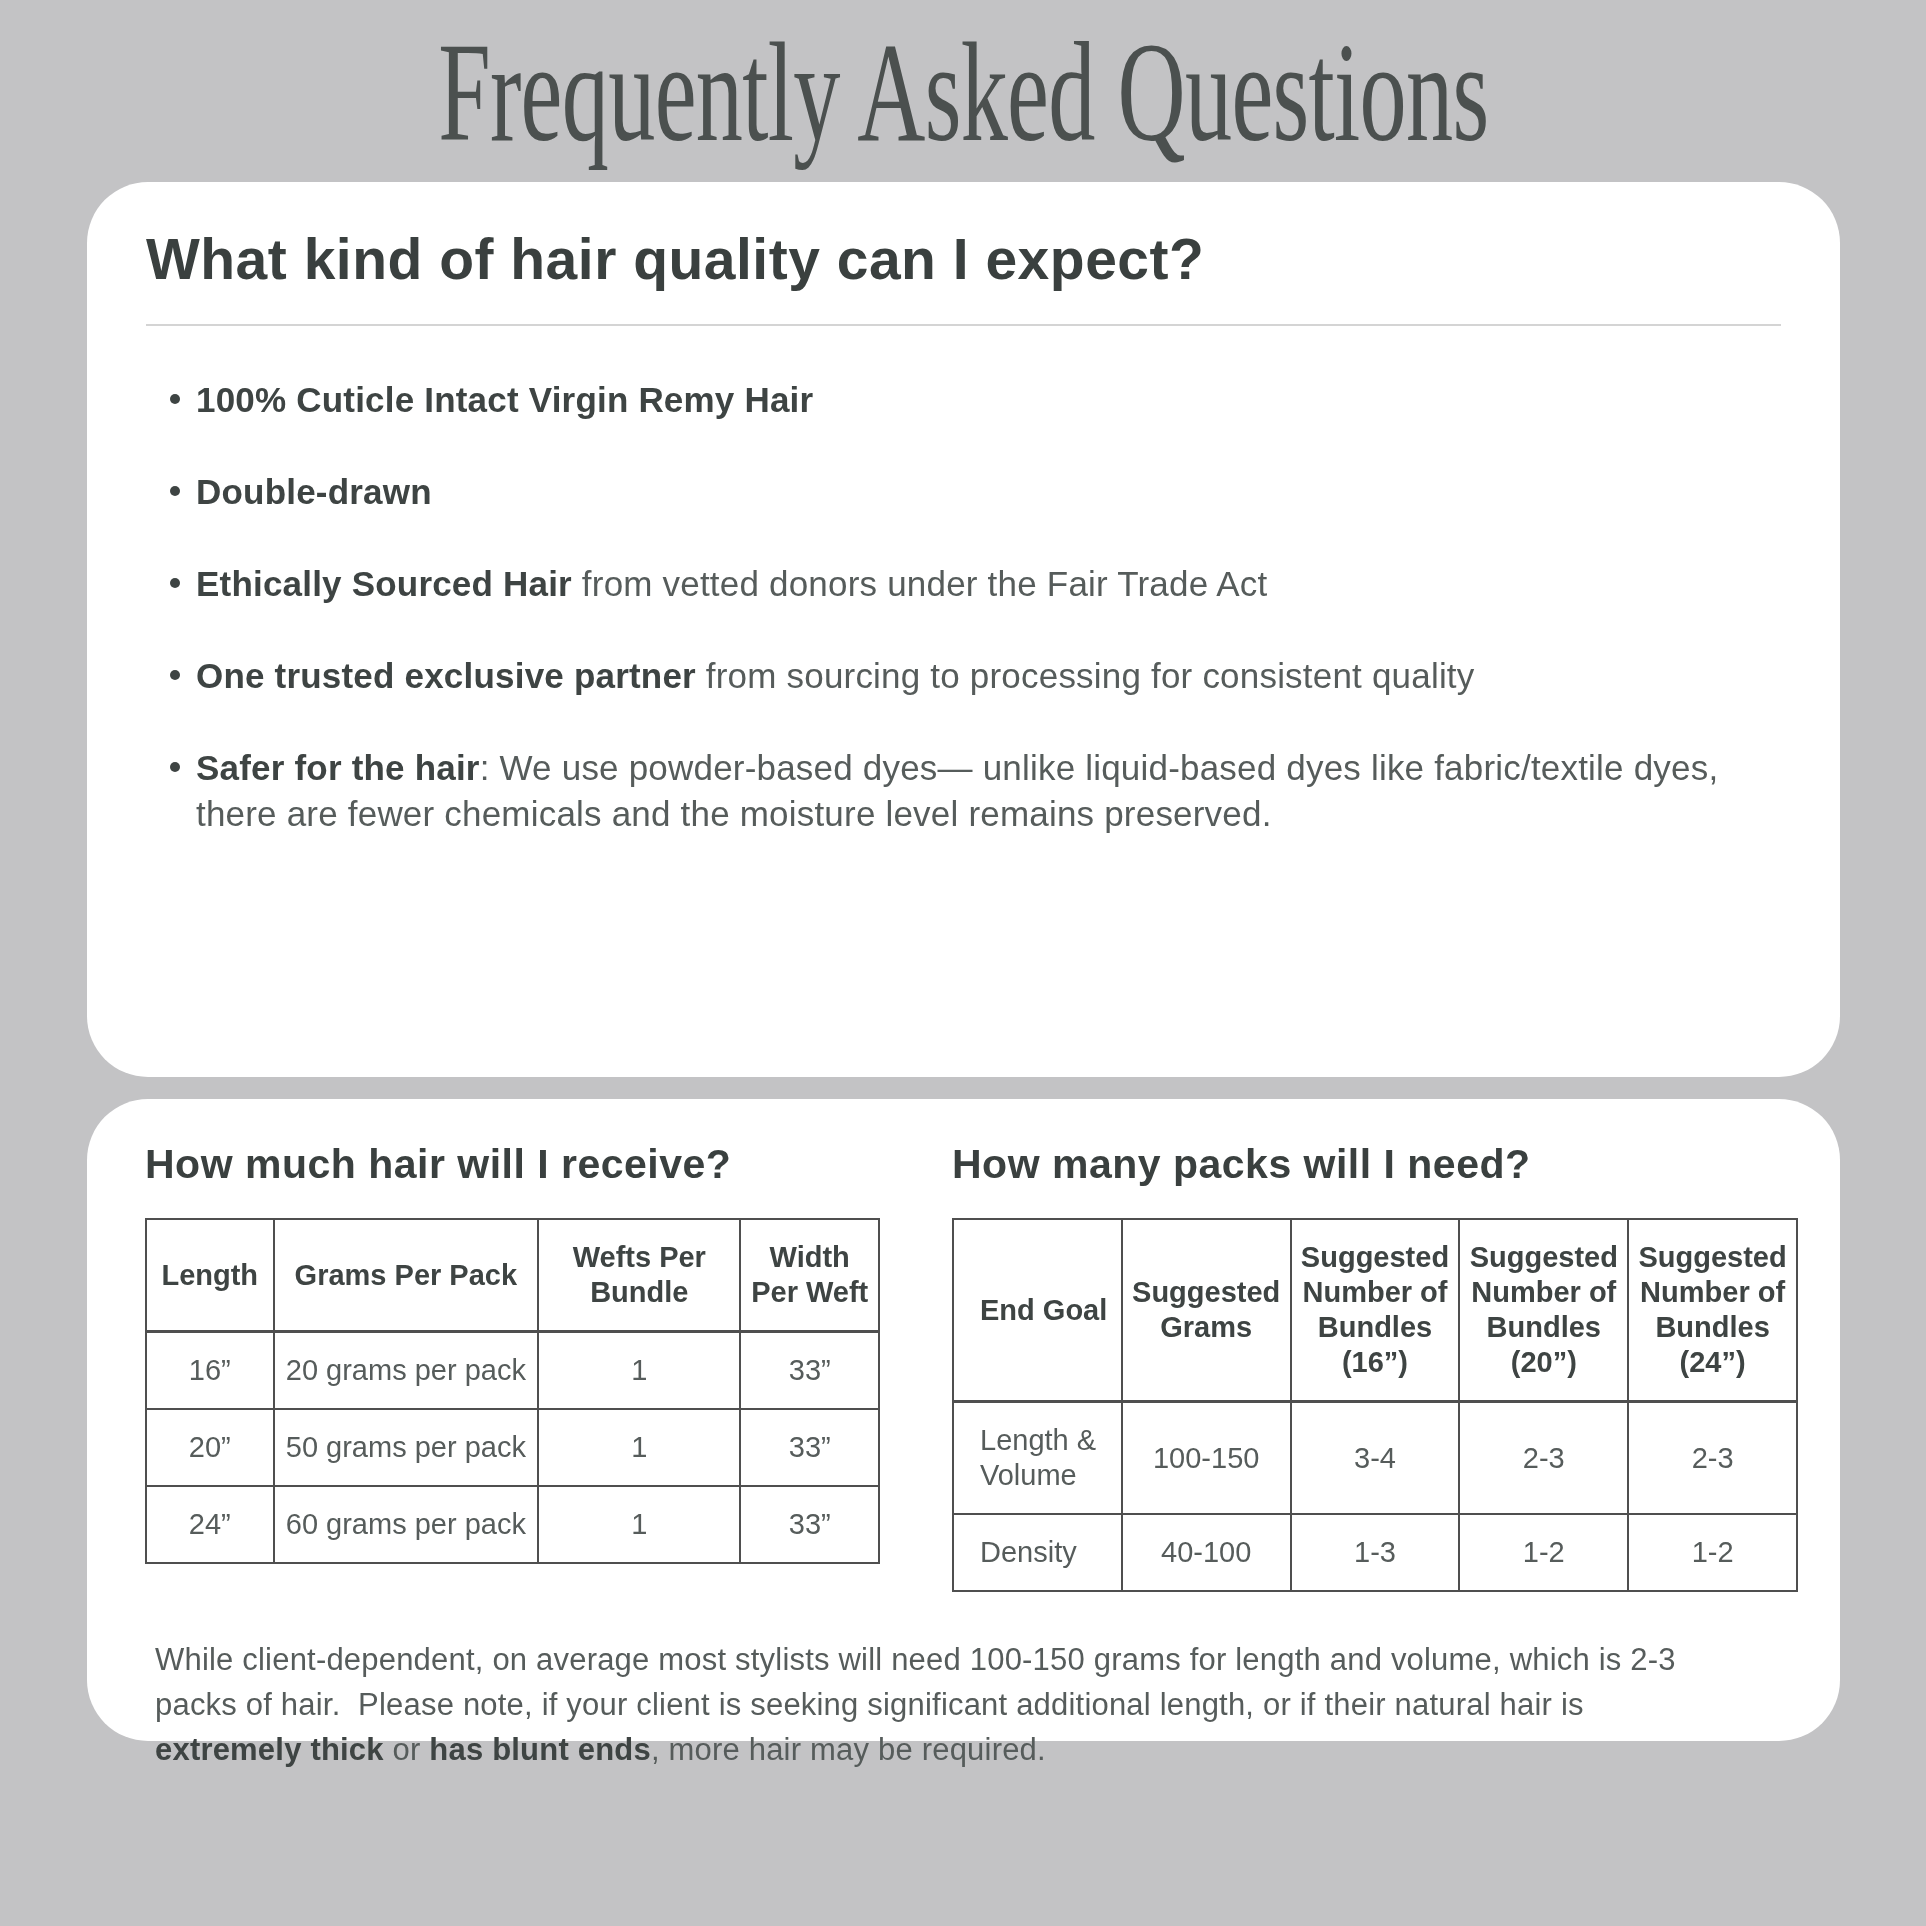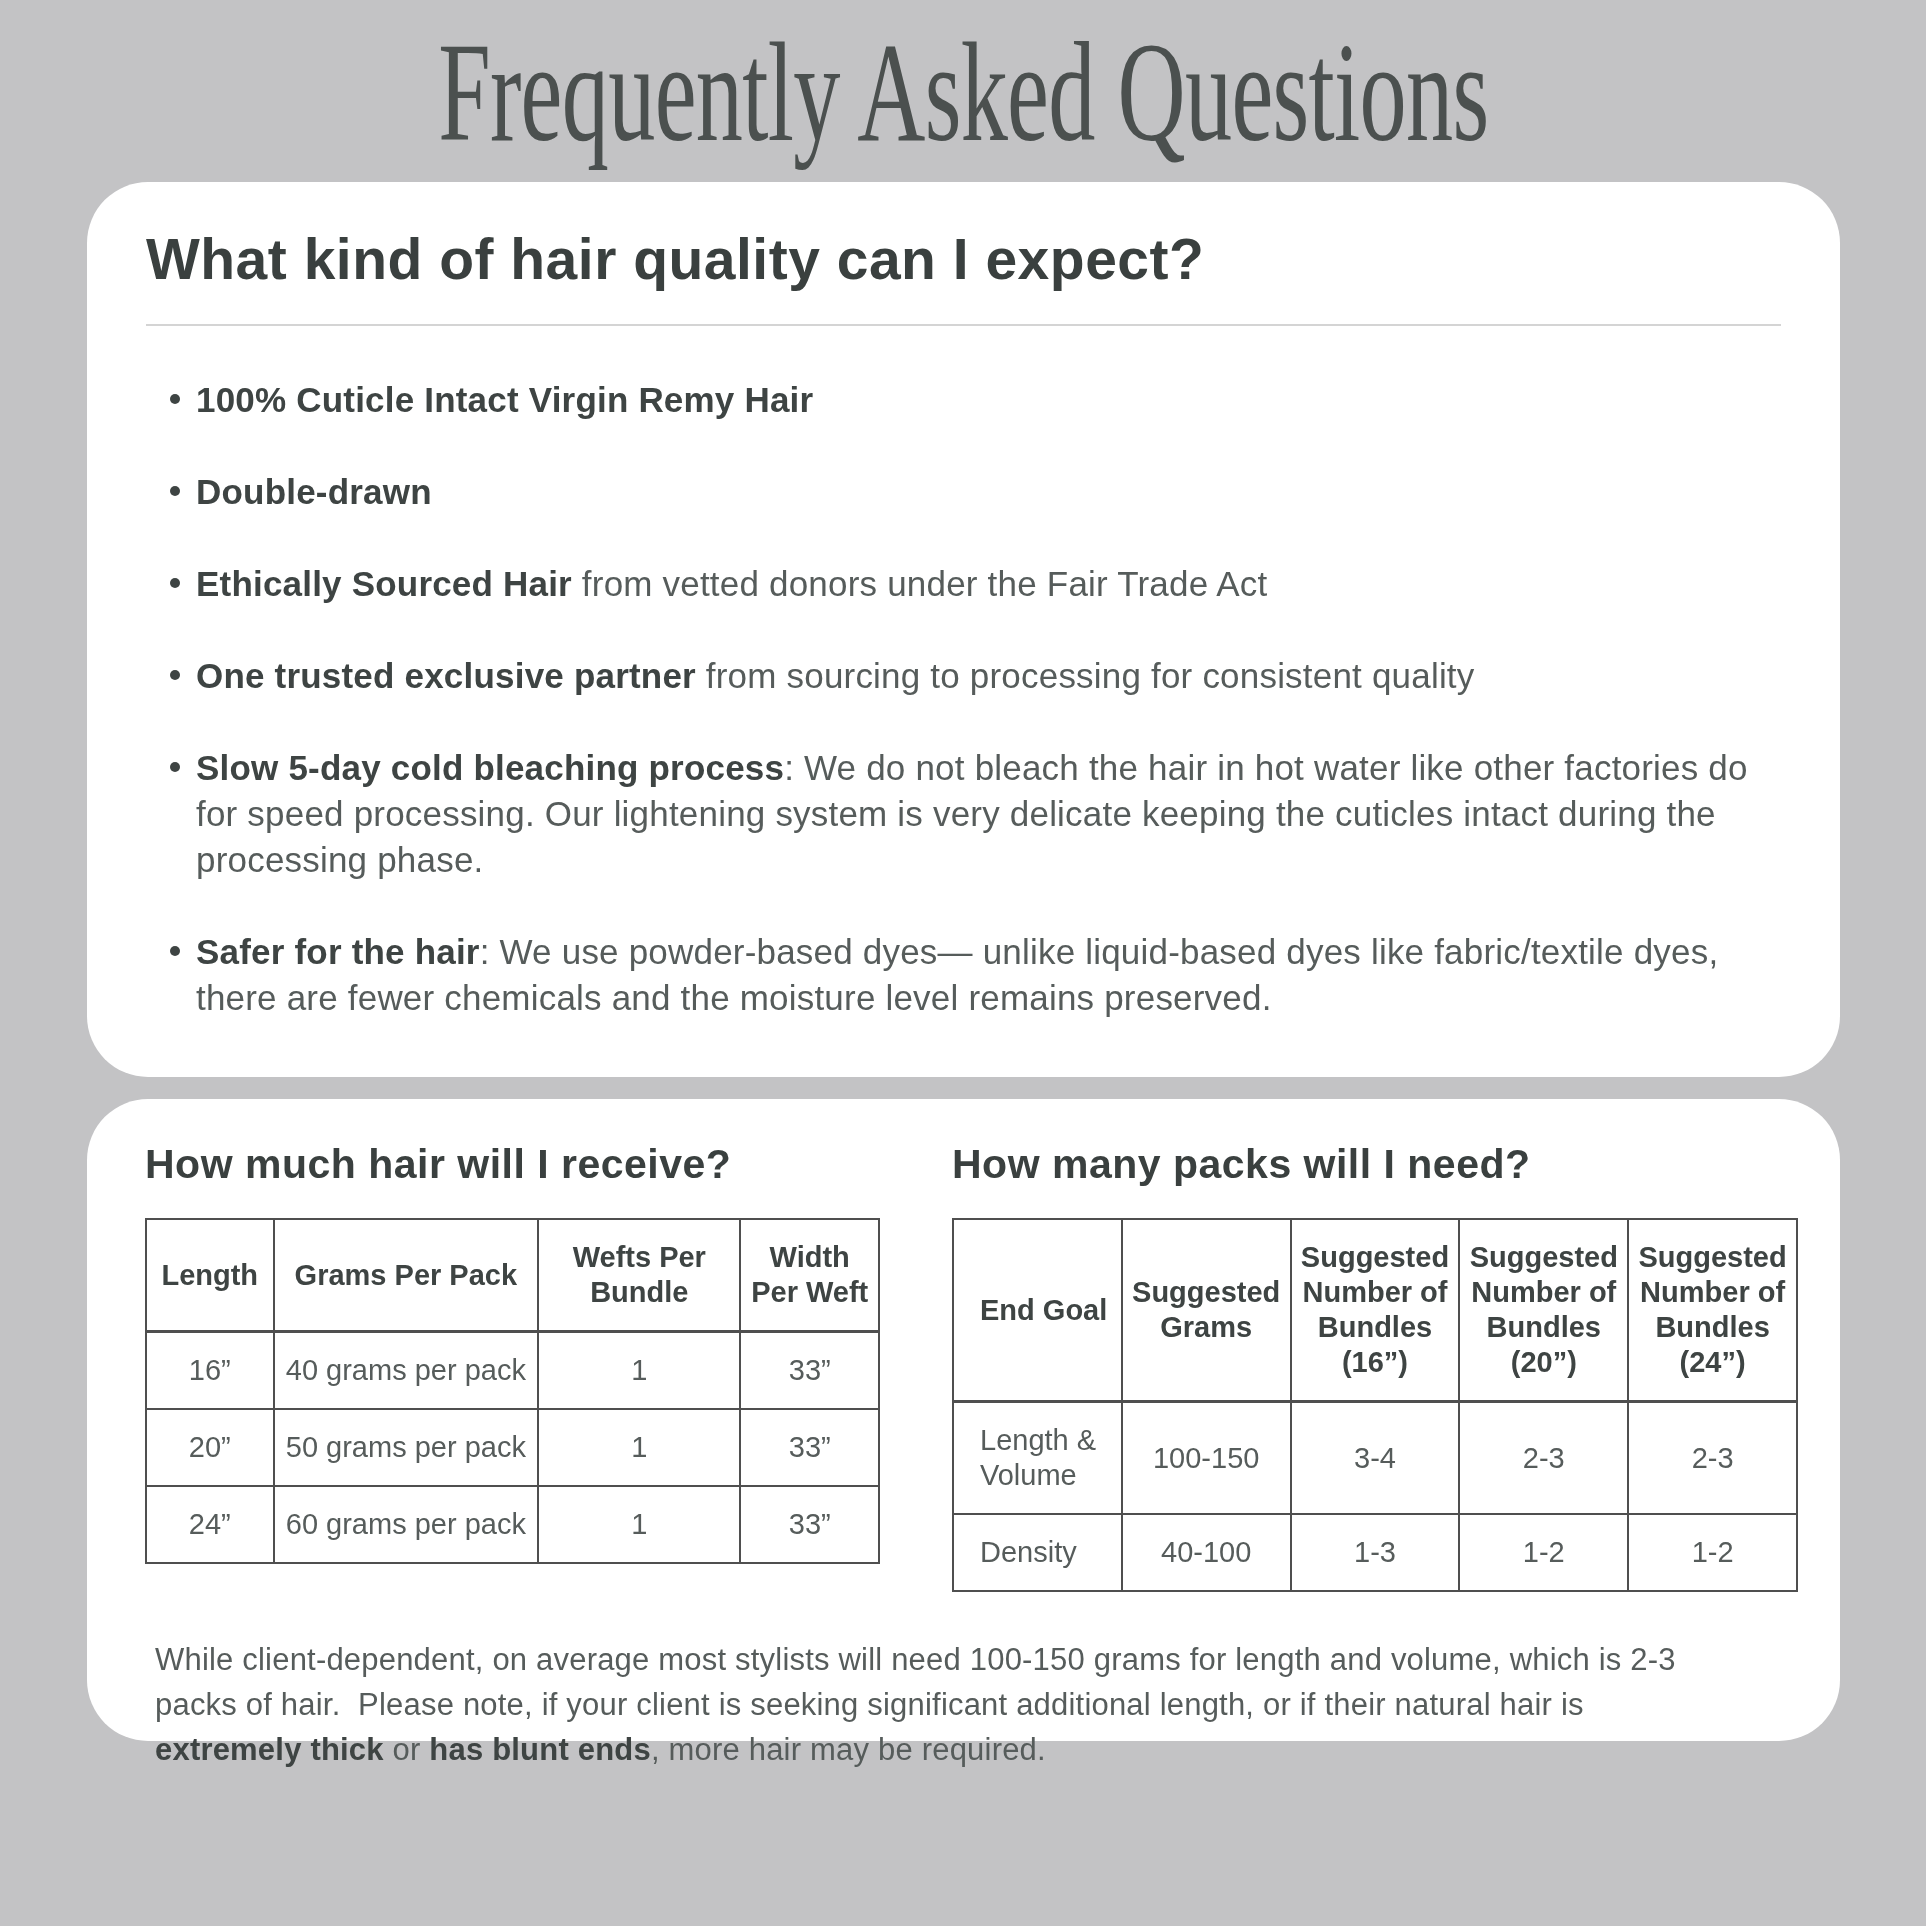--- a/index.html
+++ b/index.html
@@ -93,42 +93,41 @@
 </header>
 
 <section class="card card-quality">
   <h2 class="quality-heading">What kind of hair quality can I expect?</h2>
   <hr class="divider">
   <ul class="bullet-list">
       <li class="bullet-item"><b>100% Cuticle Intact Virgin Remy Hair</b></li>
       <li class="bullet-item"><b>Double-drawn</b></li>
       <li class="bullet-item"><b>Ethically Sourced Hair</b><span> from vetted donors under the Fair Trade Act</span></li>
       <li class="bullet-item"><b>One trusted exclusive partner</b><span> from sourcing to processing for consistent quality</span></li>
-      <li class="bullet-item"><b>Slow 5-day cold bleaching process</b><span>: We do not bleach the hair in hot water like other factories do for speed processing. Our lightening system is very delicate keeping the cuticles intact during the processing phase.</span></li>
       <li class="bullet-item"><b>Safer for the hair</b><span>: We use powder-based dyes— unlike liquid-based dyes like fabric/textile dyes, there are fewer chemicals and the moisture level remains preserved.</span></li>
     </ul>
 </section>
 
 <section class="card card-tables">
   <div class="table-cols">
     <div class="col-left">
       <h3 class="section-heading">How much hair will I receive?</h3>
       <table class="tbl receive-table">
           <thead>
             <tr>
               <th>Length</th>
               <th>Grams Per Pack</th>
               <th>Wefts Per Bundle</th>
               <th>Width Per Weft</th>
             </tr>
           </thead>
           <tbody>
             <tr>
               <td>16”</td>
-              <td>40 grams per pack</td>
+              <td>20 grams per pack</td>
               <td>1</td>
               <td>33”</td>
             </tr>
             <tr>
               <td>20”</td>
               <td>50 grams per pack</td>
               <td>1</td>
               <td>33”</td>
             </tr>
             <tr>

